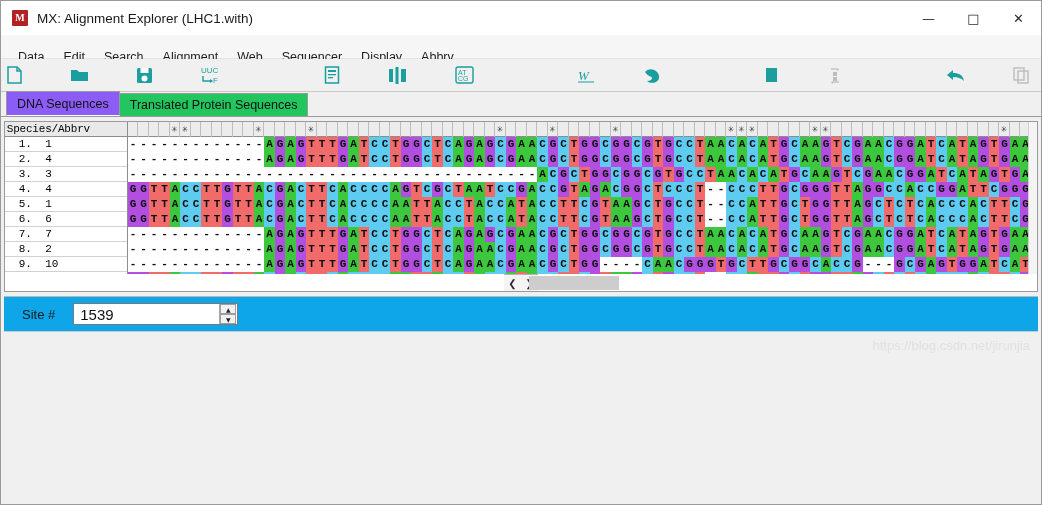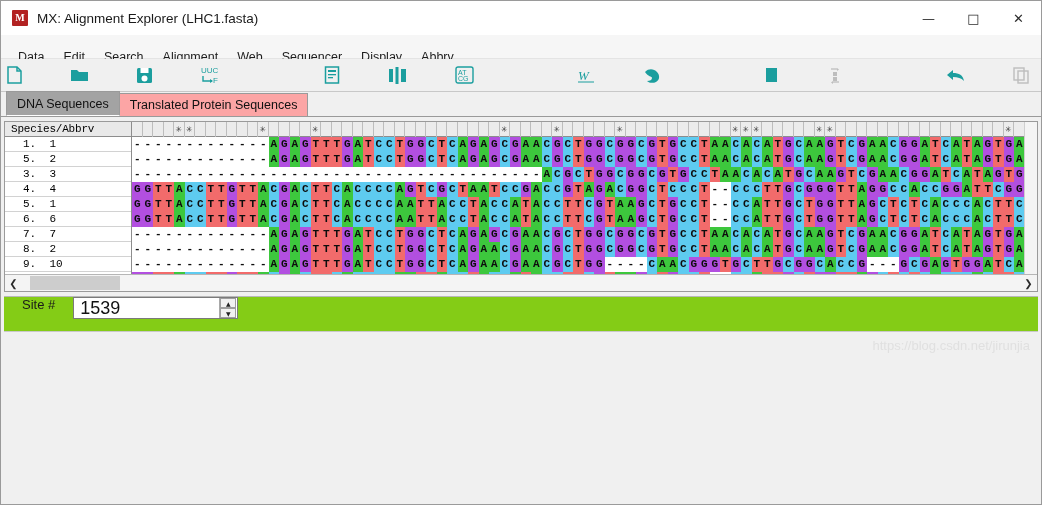--- a/index.html
+++ b/index.html
@@ -78,38 +78,39 @@
     background: #f0f0f0;
     display: flex; align-items: flex-end;
     padding-left: 5px;
     border-bottom: 1px solid #9a9a9a;
   }
   .tab {
     height: 23px; padding: 0 10px;
     font-size: 12.5px; color: #111;
     display: flex; align-items: center;
     border: 1px solid #9a9a9a; border-bottom: none;
-    background: #fca5a5; margin-right: -1px;
+    background: #22c55e; margin-right: -1px;
   }
   .tab.active {
-    background: #a3a3a3;
+    background: #8b5cf6;
     height: 25px;
     position: relative; z-index: 2;
     border-bottom: 1px solid #ffffff;
   }
 
   
   .panel {
     flex: 1;
     background: #ffffff;
     border: 1px solid #9a9a9a;
     margin: 4px 3px 0 3px;
     display: flex; flex-direction: column;
     overflow: hidden;
     position: relative;
+    align-items: center;
   }
   .grid-area { flex: 1; display: flex; overflow: hidden; position: relative; }
 
   .names-col {
     width: 127px; min-width: 127px;
     background: #ffffff;
     border-right: 1px solid #8d8d8d;
     display: flex; flex-direction: column;
   }
   .names-head {
@@ -182,36 +183,36 @@
     width: 90px; height: 14px; background: #cdcdcd;
   }
   .vscroll-right {
     position: absolute; right: 0; top: 0; bottom: 0; width: 13px;
     background: #f4f4f4; border-left: 1px solid #cfcfcf;
   }
 
   
   .bottombar {
     height: 28px; min-height: 36px;
-    background: #84cc16;
-    display: flex; align-items: flex-start;
+    background: #0ea5e9;
+    display: flex; align-items: center;
     padding-left: 18px;
     border-top: 1px solid #b8b8b8;
     border-bottom: 1px solid #c9c9c9;
     margin: 4px 3px 0 3px;
   }
   .site-label { font-size: 13px; color: #1a1a1a; margin-right: 18px; }
   .spinbox {
     width: 165px; height: 22px;
     background: #ffffff; border: 1px solid #7a7a7a;
     display: flex; align-items: center;
     position: relative;
   }
   .spin-value {
-    flex: 1; padding-left: 6px; font-size: 18px; color: #111;
+    flex: 1; padding-left: 6px; font-size: 15px; color: #111;
   }
   .spin-btns {
     width: 17px; height: 20px; display: flex; flex-direction: column;
     border-left: 1px solid #a8a8a8; margin-right: 1px;
   }
   .spin-up, .spin-dn {
     flex: 1; background: #f1f1f1; border: 1px solid #9e9e9e;
     display: flex; align-items: center; justify-content: center;
     font-size: 6px; color: #222; font-family: "DejaVu Sans", sans-serif;
   }
@@ -238,21 +239,21 @@
     font-family: "Liberation Sans", sans-serif;
   }
 </style>
 </head>
 <body>
 
 <div id="app">
 
   <div class="titlebar">
     <div class="title-icon">M</div>
-    <div class="title-text">MX: Alignment Explorer (LHC1.fasta)</div>
+    <div class="title-text">MX: Alignment Explorer (LHC1.with)</div>
     <div class="win-buttons">
       <div class="win-btn">—</div>
       <div class="win-btn">□</div>
       <div class="win-btn close">✕</div>
     </div>
   </div>
 
   <div class="menubar">
     <div class="menu-item">Data</div>
     <div class="menu-item">Edit</div>
@@ -458,21 +459,21 @@
     </div>
   </div>
 
   <div class="panel">
     <div class="grid-area">
 
       <div class="names-col">
         <div class="names-head">Species/Abbrv</div>
         <div id="name-cells">
             <div class="name-cell">1.  1</div>
-            <div class="name-cell">5.  2</div>
+            <div class="name-cell">2.  4</div>
             <div class="name-cell">3.  3</div>
             <div class="name-cell">4.  4</div>
             <div class="name-cell">5.  1</div>
             <div class="name-cell">6.  6</div>
             <div class="name-cell">7.  7</div>
             <div class="name-cell">8.  2</div>
             <div class="name-cell">9.  10</div>
             <div class="name-cell">10.  11</div>
           </div>
       </div>

